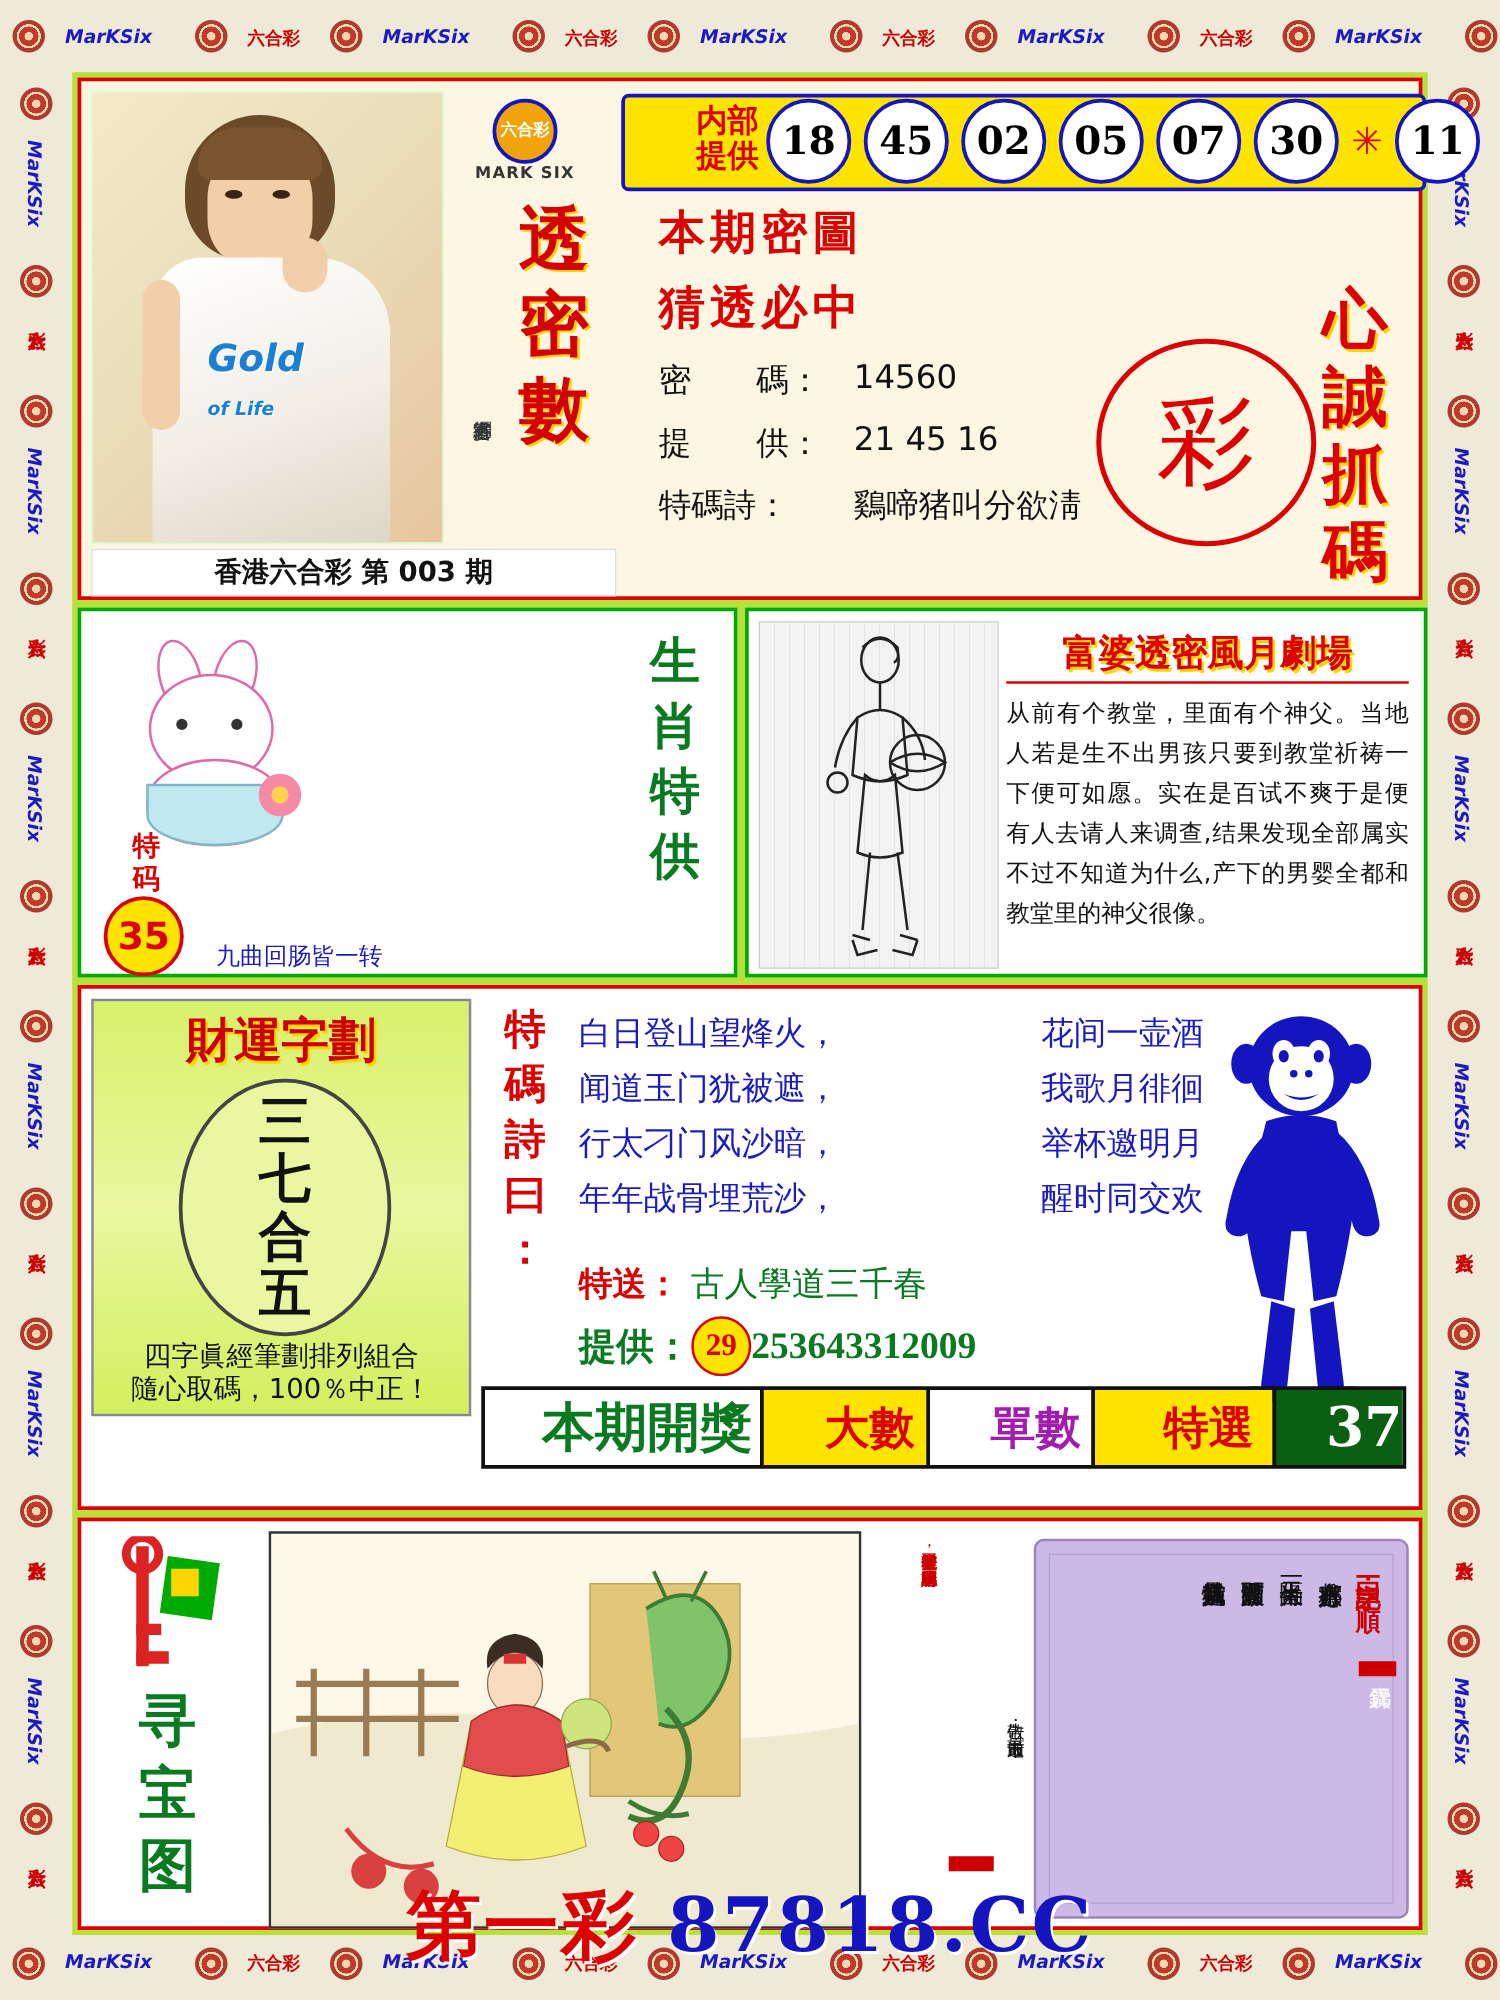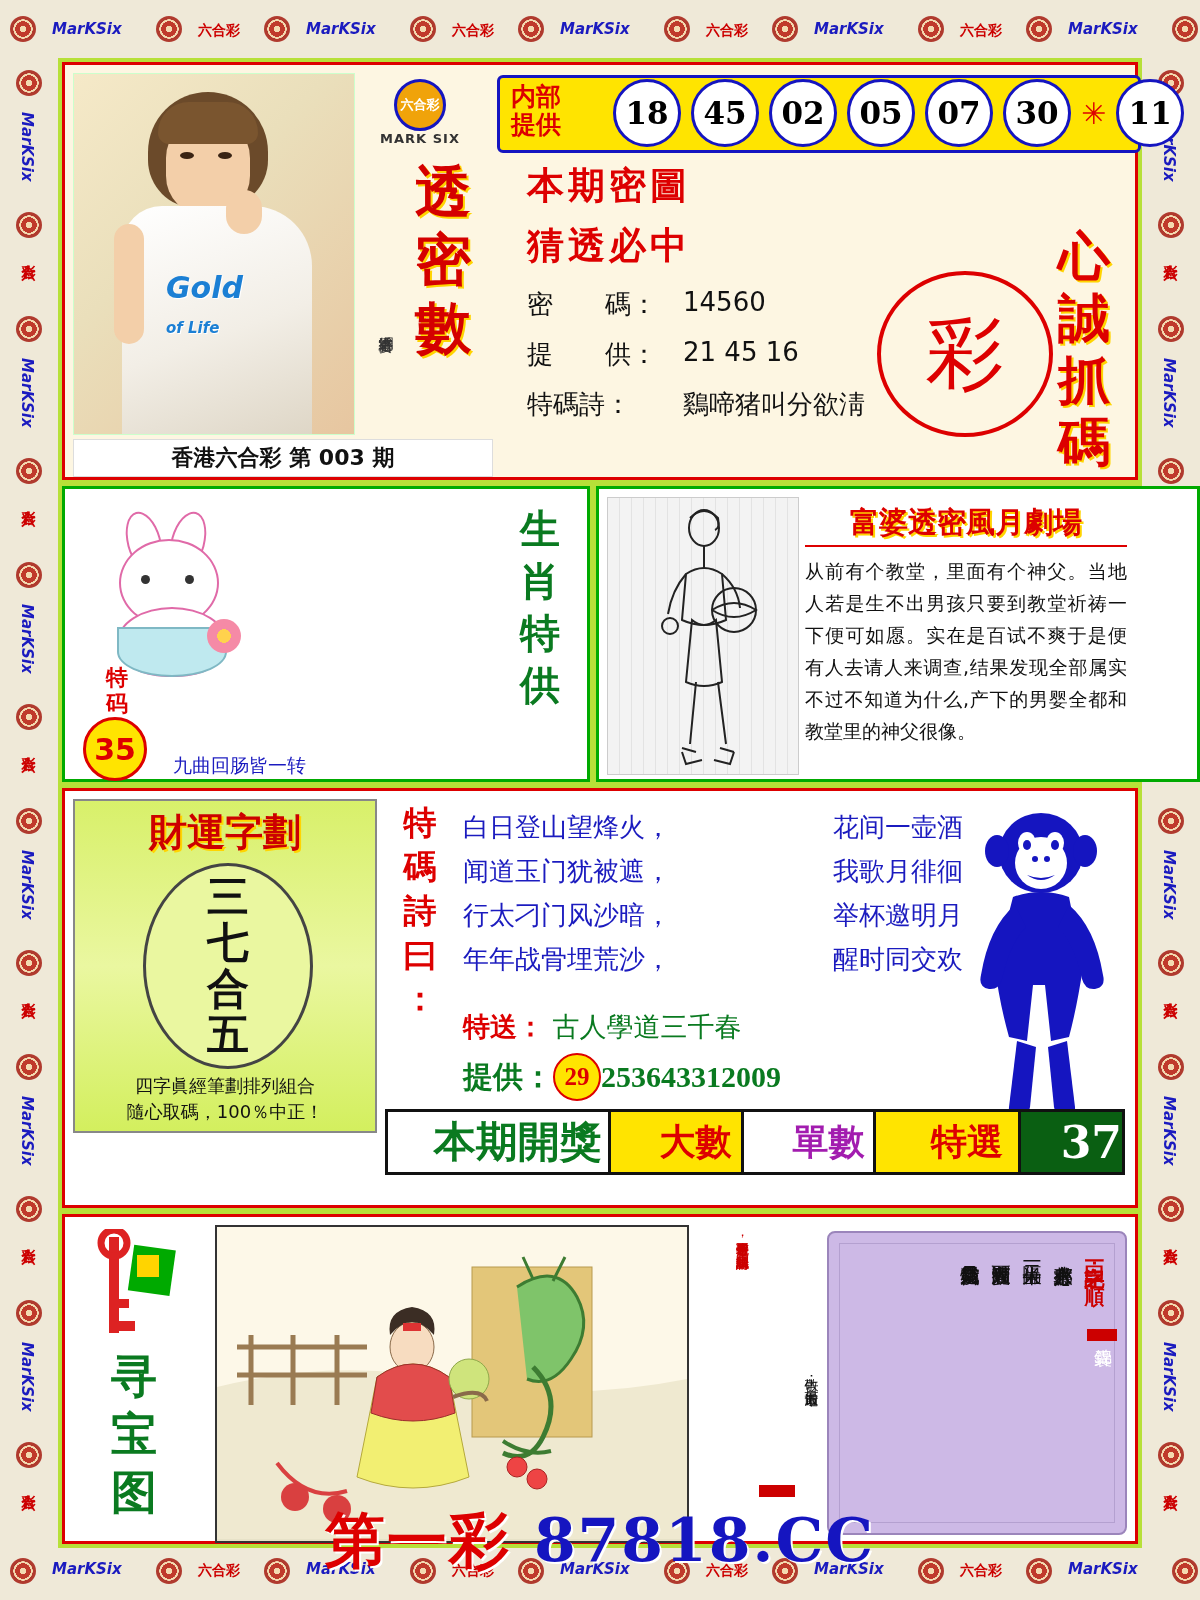--- a/index.html
+++ b/index.html
@@ -44,37 +44,37 @@
   .logo6 .cap{font-size:13px;font-weight:bold;color:#333;letter-spacing:1px;}
 
   .tou{position:absolute;left:318px;top:92px;width:120px;text-align:center;}
   .tou div{font-family:"DejaVu Serif","Liberation Serif",serif;font-weight:bold;font-size:56px;color:#d40000;line-height:68px;text-shadow:2px 2px 0 #ffd400;}
   .vsmall{position:absolute;left:300px;top:260px;width:30px;font-size:15px;color:#333;line-height:19px;writing-mode:vertical-rl;}
 
   .captionbar{position:absolute;left:8px;top:374px;width:418px;height:36px;background:#fff;border:1px solid #ddd;
      display:flex;align-items:center;justify-content:center;font-size:22px;font-weight:bold;color:#111;}
 
   .nbbox{position:absolute;left:432px;top:10px;width:638px;height:72px;border:3px solid #1515c0;background:#ffe400;border-radius:6px;display:flex;align-items:center;}
-  .nbin{position:absolute;left:446px;top:16px;width:96px;height:60px;display:flex;flex-direction:column;align-items:flex-start;justify-content:center;color:#d00;font-weight:bold;font-size:25px;line-height:28px;}
+  .nbin{position:absolute;left:446px;top:16px;width:96px;height:60px;display:flex;flex-direction:column;align-items:flex-end;justify-content:center;color:#d00;font-weight:bold;font-size:25px;line-height:28px;}
   .balls{position:absolute;left:548px;top:14px;display:flex;gap:10px;align-items:center;}
   .ball{width:62px;height:62px;border-radius:50%;border:3px solid #1515c0;background:#fff;display:flex;align-items:center;justify-content:center;
         font-size:31px;font-weight:bold;font-family:"DejaVu Serif","Liberation Serif",serif;}
   .star{color:#d00;font-size:30px;font-weight:bold;}
 
   .mi1{position:absolute;left:462px;top:96px;font-size:37px;color:#d00;font-weight:bold;letter-spacing:4px;}
   .mi2{position:absolute;left:462px;top:156px;font-size:37px;color:#d00;font-weight:bold;letter-spacing:4px;}
   .kv{position:absolute;font-size:26px;color:#111;}
   .stamp{position:absolute;left:812px;top:206px;width:168px;height:158px;border:4px solid #d00;border-radius:50%;display:flex;align-items:center;justify-content:center;}
   .stamp span{font-size:78px;color:#d00;font-family:"DejaVu Serif","Liberation Serif",serif;}
   .vtitle{position:absolute;right:14px;top:160px;width:74px;text-align:center;}
   .vtitle div{font-size:52px;font-weight:bold;color:#d00;font-family:"DejaVu Serif","Liberation Serif",serif;line-height:62px;text-shadow:2px 2px 0 #ffd400;}
 
   
   .r2a{left:4px;top:428px;width:528px;height:296px;background:#fff;border:3px solid #0a0;}
-  .r2b{left:538px;top:428px;width:604px;height:296px;background:#fff;border:3px solid #0a0;}
+  .r2b{left:538px;top:428px;width:546px;height:296px;background:#fff;border:3px solid #0a0;}
 
   .bunny{position:absolute;left:24px;top:22px;width:170px;height:160px;}
   .bn-head{position:absolute;left:30px;top:28px;width:96px;height:84px;background:#fff;border:2px solid #e06aa8;border-radius:50%;}
   .bn-ear{position:absolute;width:30px;height:58px;background:#fff;border:2px solid #e06aa8;border-radius:50%;}
   .bn-body{position:absolute;left:28px;top:96px;width:106px;height:66px;background:#fff;border:2px solid #e06aa8;border-radius:50% 50% 45% 45%;}
   .bn-dress{position:absolute;left:28px;top:116px;width:106px;height:46px;background:#bfe9ef;border:2px solid #7fb8c4;border-radius:0 0 50% 50%;}
   .bn-flower{position:absolute;left:118px;top:108px;width:34px;height:34px;border-radius:50%;background:radial-gradient(circle,#ffd24d 0 28%,#f58aa6 29% 100%);}
 
   .temacode{position:absolute;left:14px;top:176px;width:76px;text-align:center;color:#d00;font-size:22px;line-height:26px;font-weight:bold;}
   .tmball{position:absolute;left:18px;top:228px;width:58px;height:58px;border-radius:50%;border:3px solid #d00;background:#ffe400;display:flex;align-items:center;justify-content:center;font-size:30px;font-weight:bold;color:#d00;}
@@ -90,21 +90,21 @@
     font-size:29px;font-weight:bold;color:#d00;font-family:"DejaVu Serif","Liberation Serif",serif;text-shadow:2px 2px 0 #ffd400;border-bottom:2px solid #d00;}
   .story{position:absolute;left:206px;top:66px;width:322px;font-size:19px;line-height:32px;color:#111;text-align:justify;}
 
   
   .r3{left:4px;top:730px;width:1076px;height:420px;background:#fff;border:3px solid #d00;}
   .cy{position:absolute;left:8px;top:8px;width:300px;height:330px;background:linear-gradient(180deg,#d8f06a 0%,#eaf7a0 50%,#d3ef5e 100%);border:2px solid #888;}
   .cy-title{position:absolute;top:6px;left:0;width:100%;text-align:center;font-size:38px;font-weight:bold;color:#c00;font-family:"DejaVu Serif","Liberation Serif",serif;text-shadow:2px 2px 0 #ffd400;}
   .cy-oval{position:absolute;left:68px;top:62px;width:164px;height:200px;border:3px solid #444;border-radius:50%;background:#eaf7a0;}
   .cy-chars{position:absolute;left:0;top:0;width:100%;height:100%;display:flex;flex-direction:column;align-items:center;justify-content:center;}
   .cy-chars span{font-size:42px;font-weight:bold;color:#111;line-height:46px;font-family:"DejaVu Serif","Liberation Serif",serif;}
-  .cy-note{position:absolute;left:0;bottom:6px;width:100%;text-align:center;font-size:18px;line-height:26px;color:#111;}
+  .cy-note{position:absolute;left:0;bottom:6px;width:100%;text-align:center;font-size:22px;line-height:26px;color:#111;}
 
   .tmsh{position:absolute;left:320px;top:10px;width:70px;text-align:center;}
   .tmsh div{font-size:33px;font-weight:bold;color:#d00;line-height:44px;font-family:"DejaVu Serif","Liberation Serif",serif;}
   .poem{position:absolute;left:398px;top:14px;width:500px;color:#1b1bbf;font-size:26px;line-height:44px;font-family:"DejaVu Serif","Liberation Serif",serif;}
   .poem .row{display:flex;justify-content:space-between;}
   .tesong{position:absolute;left:398px;top:218px;font-size:27px;font-family:"DejaVu Serif","Liberation Serif",serif;}
   .tesong b{color:#d00;}
   .tesong span{color:#0a7a20;}
   .tigong{position:absolute;left:398px;top:262px;display:flex;align-items:center;gap:0;font-size:30px;color:#0a7a20;font-weight:bold;font-family:Liberation Serif, serif;}
   .tigong .lbl{color:#0a7a20;}

